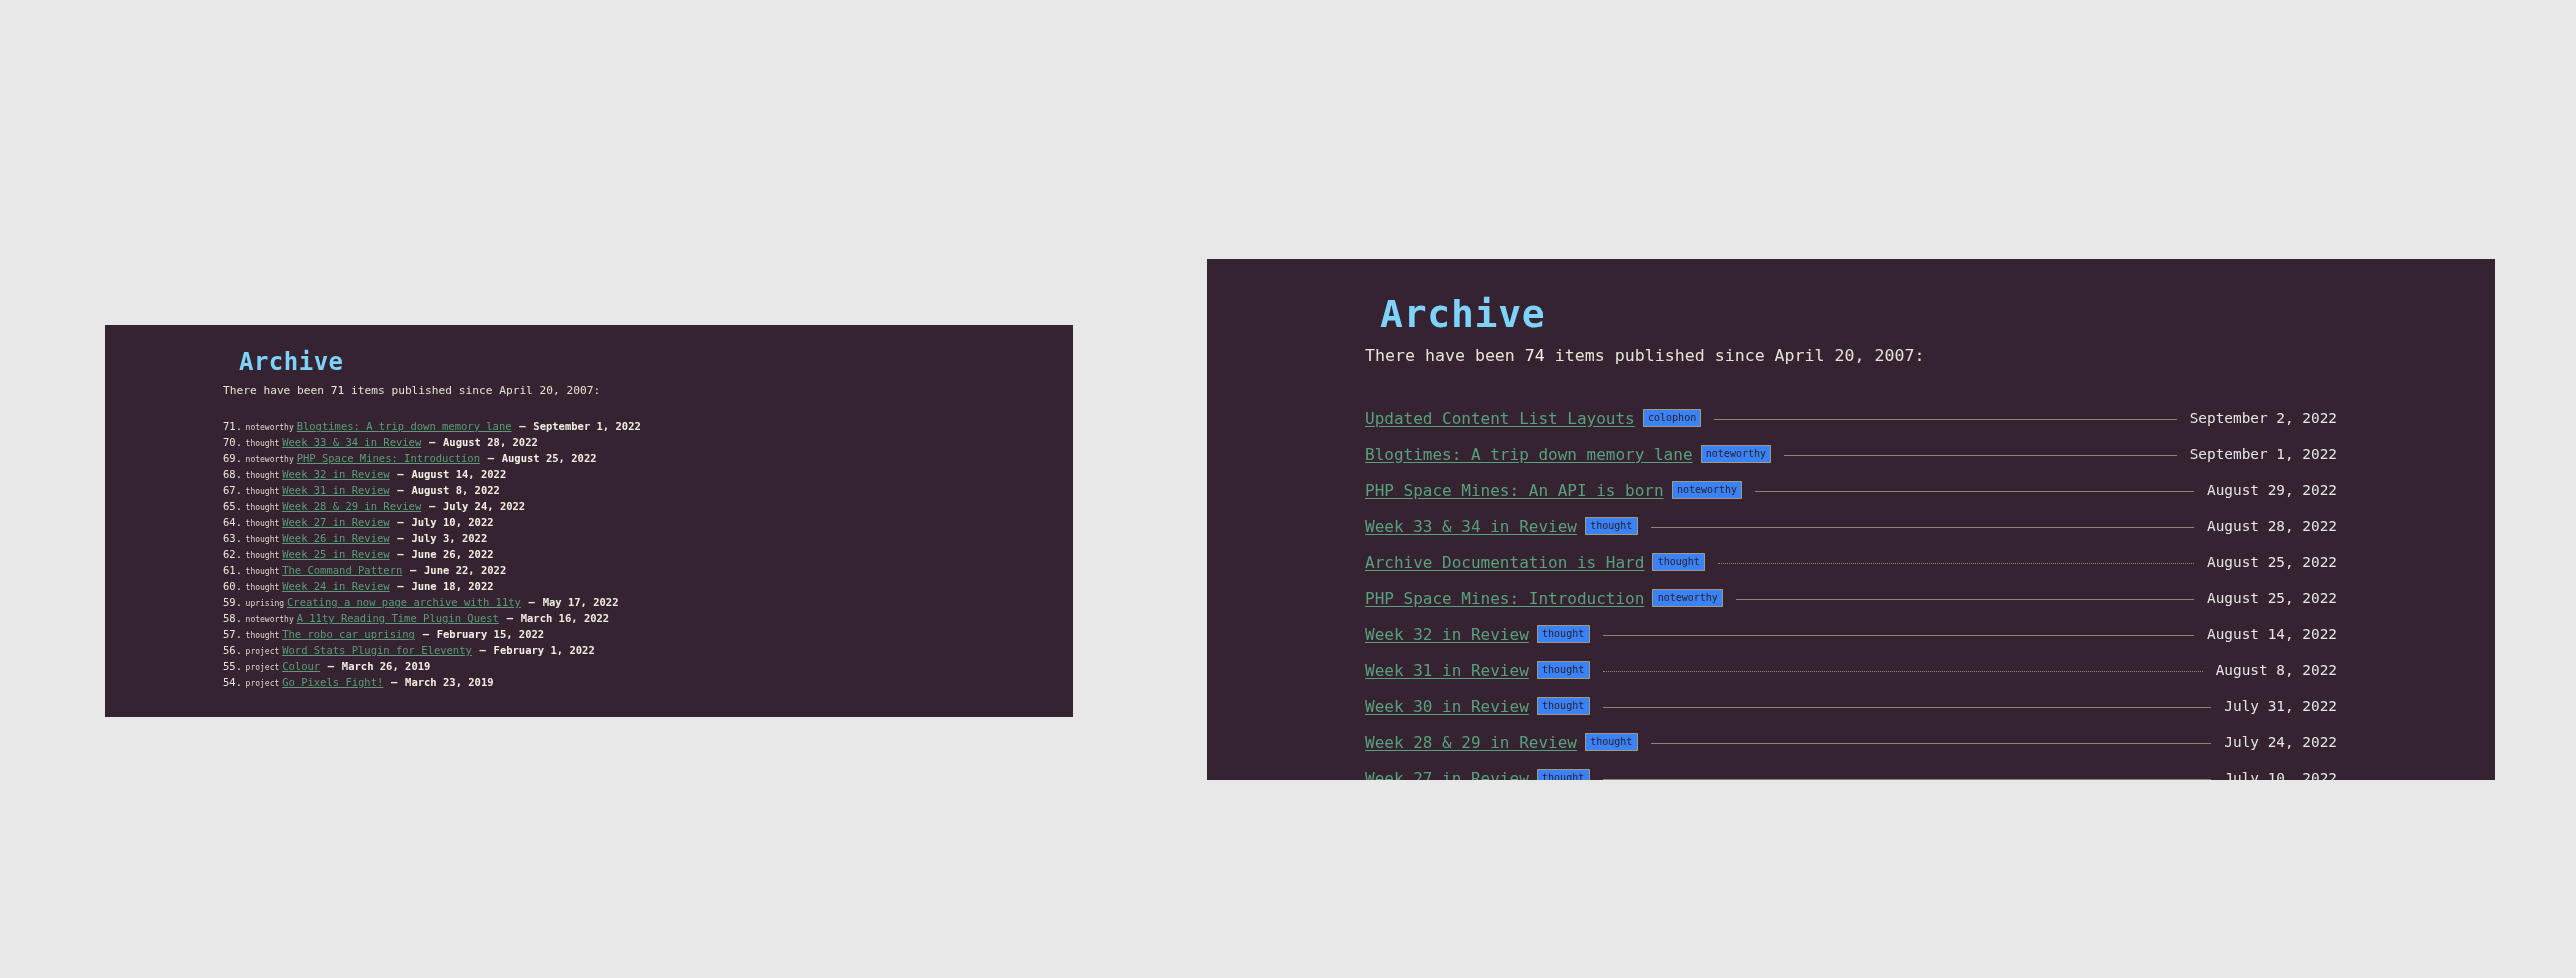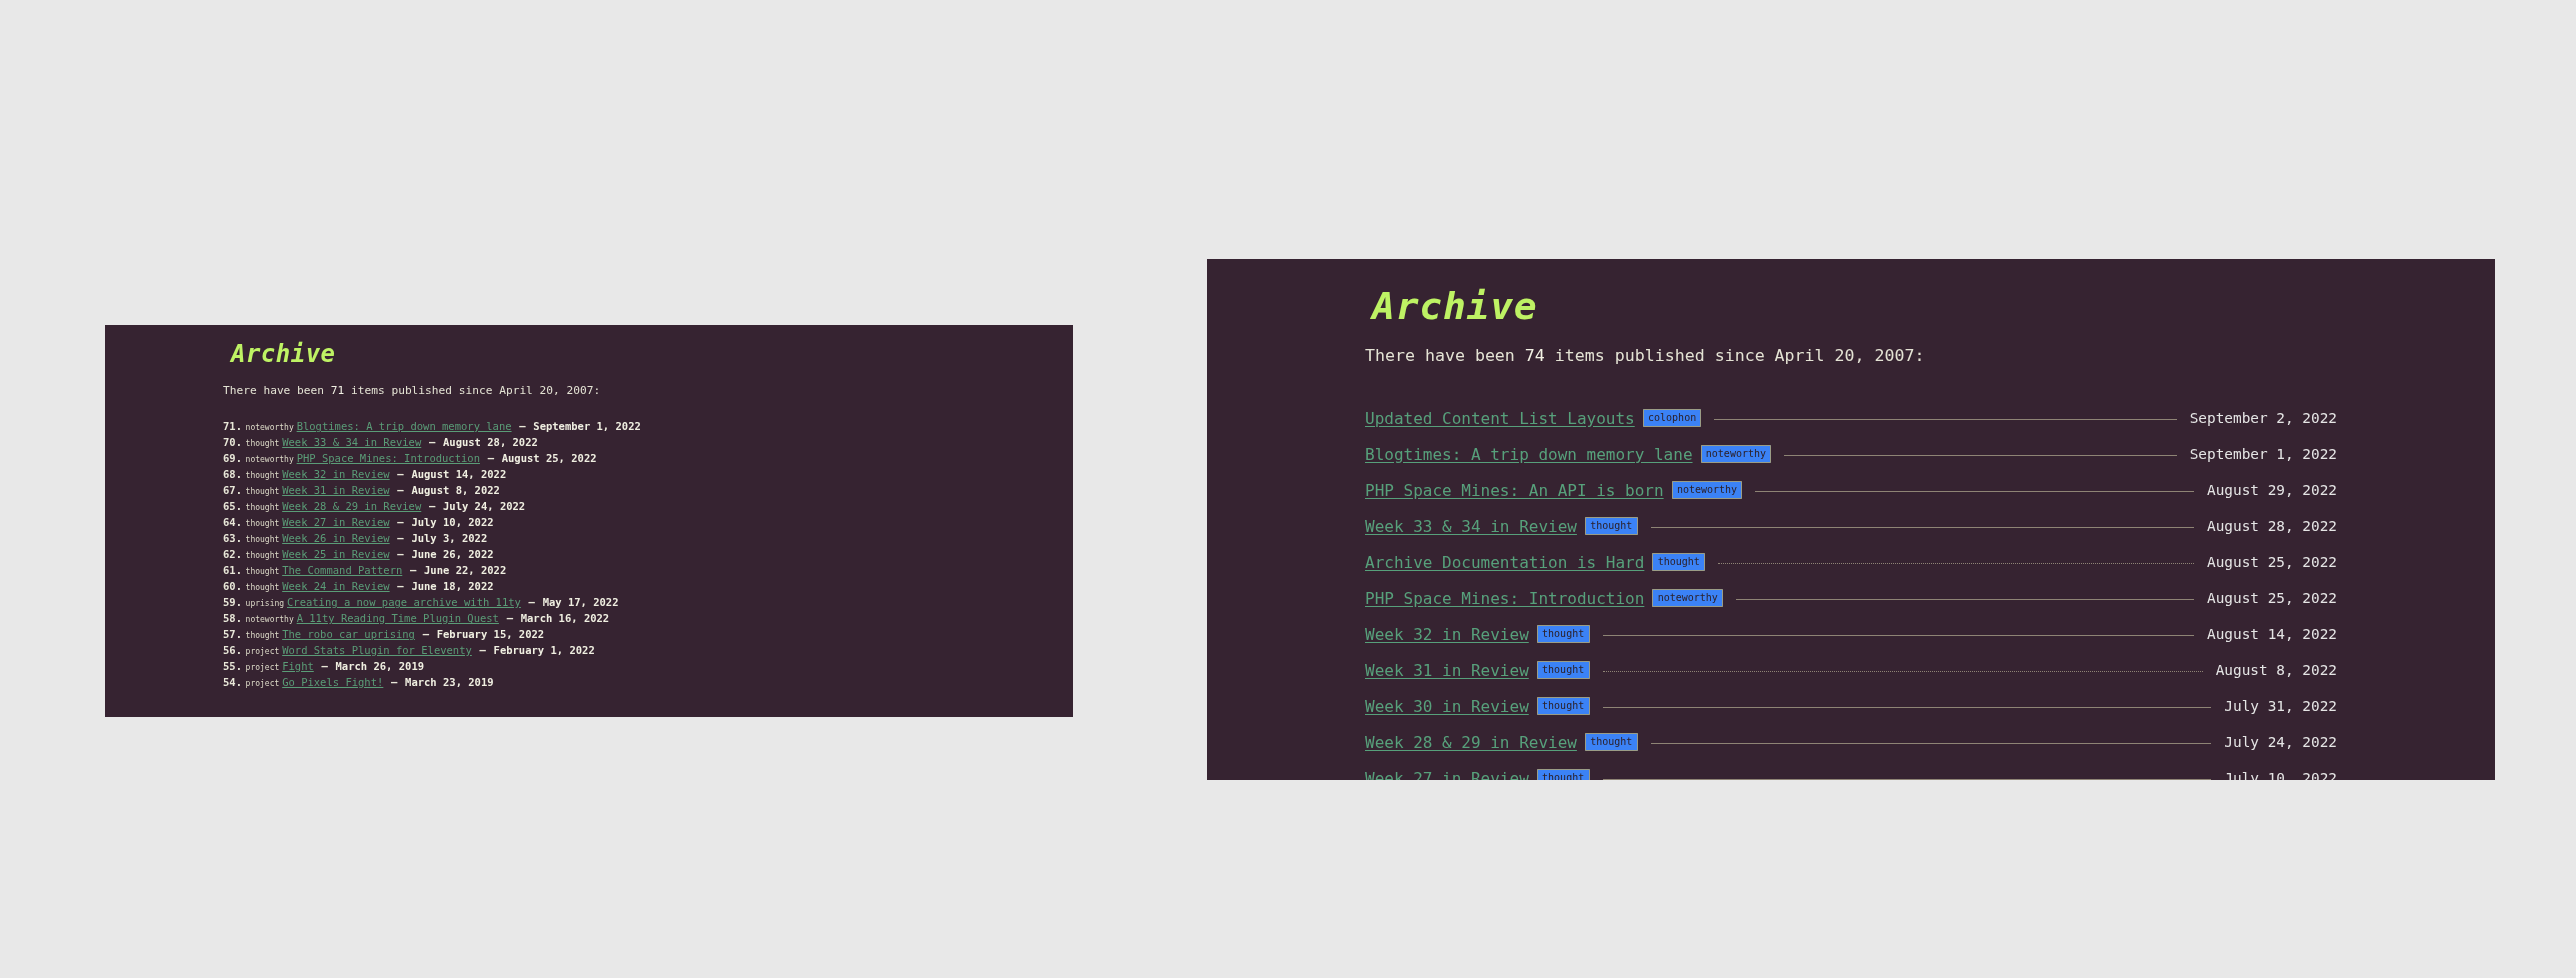--- a/index.html
+++ b/index.html
@@ -19,24 +19,23 @@
   .panel {
     position: absolute;
     background: #362331;
     box-sizing: border-box;
     overflow: hidden;
   }
 
   .panel-title {
     font-family: "DejaVu Sans Mono", "Liberation Mono", monospace;
     font-weight: bold;
-    color: #bef264;
+    color: #7dd3fc;
     letter-spacing: 0.02em;
-    margin: 8px;
-    font-style: italic;
+    margin: 16px;
   }
 
   .panel-intro {
     color: #e4e3d4;
     font-family: "DejaVu Sans Mono", "Liberation Mono", monospace;
     margin: 0;
     white-space: nowrap;
   }
   .panel-intro b { font-weight: normal; color: #f2f1e4; }
 
@@ -72,21 +71,21 @@
   }
   #panel-before .old-item {
     display: block;
     white-space: nowrap;
     line-height: 14px;
     font-size: 10.5px;
     color: #e8e7d8;
     font-family: "DejaVu Sans Mono", "Liberation Mono", monospace;
   }
   #panel-before .old-num {
-    font-weight: bold;
+    font-weight: normal;
     color: #e8e7d8;
     font-size: 10.5px;
   }
   #panel-before .old-cat {
     color: #dedcc9;
     font-size: 8px;
     font-weight: normal;
     padding-left: 3.6px;
     padding-right: 2.9px;
   }
@@ -201,21 +200,21 @@
       <li class="old-item"><span class="old-num">65.</span><span class="old-cat">thought</span><a href="#" class="old-link">Week 28 &amp; 29 in Review</a><span class="old-sep"> — </span><span class="old-date">July 24, 2022</span></li>
       <li class="old-item"><span class="old-num">64.</span><span class="old-cat">thought</span><a href="#" class="old-link">Week 27 in Review</a><span class="old-sep"> — </span><span class="old-date">July 10, 2022</span></li>
       <li class="old-item"><span class="old-num">63.</span><span class="old-cat">thought</span><a href="#" class="old-link">Week 26 in Review</a><span class="old-sep"> — </span><span class="old-date">July 3, 2022</span></li>
       <li class="old-item"><span class="old-num">62.</span><span class="old-cat">thought</span><a href="#" class="old-link">Week 25 in Review</a><span class="old-sep"> — </span><span class="old-date">June 26, 2022</span></li>
       <li class="old-item"><span class="old-num">61.</span><span class="old-cat">thought</span><a href="#" class="old-link">The Command Pattern</a><span class="old-sep"> — </span><span class="old-date">June 22, 2022</span></li>
       <li class="old-item"><span class="old-num">60.</span><span class="old-cat">thought</span><a href="#" class="old-link">Week 24 in Review</a><span class="old-sep"> — </span><span class="old-date">June 18, 2022</span></li>
       <li class="old-item"><span class="old-num">59.</span><span class="old-cat">uprising</span><a href="#" class="old-link">Creating a now page archive with 11ty</a><span class="old-sep"> — </span><span class="old-date">May 17, 2022</span></li>
       <li class="old-item"><span class="old-num">58.</span><span class="old-cat">noteworthy</span><a href="#" class="old-link">A 11ty Reading Time Plugin Quest</a><span class="old-sep"> — </span><span class="old-date">March 16, 2022</span></li>
       <li class="old-item"><span class="old-num">57.</span><span class="old-cat">thought</span><a href="#" class="old-link">The robo car uprising</a><span class="old-sep"> — </span><span class="old-date">February 15, 2022</span></li>
       <li class="old-item"><span class="old-num">56.</span><span class="old-cat">project</span><a href="#" class="old-link">Word Stats Plugin for Eleventy</a><span class="old-sep"> — </span><span class="old-date">February 1, 2022</span></li>
-      <li class="old-item"><span class="old-num">55.</span><span class="old-cat">project</span><a href="#" class="old-link">Fight</a><span class="old-sep"> — </span><span class="old-date">March 26, 2019</span></li>
+      <li class="old-item"><span class="old-num">55.</span><span class="old-cat">project</span><a href="#" class="old-link">Colour</a><span class="old-sep"> — </span><span class="old-date">March 26, 2019</span></li>
       <li class="old-item"><span class="old-num">54.</span><span class="old-cat">project</span><a href="#" class="old-link">Go Pixels Fight!</a><span class="old-sep"> — </span><span class="old-date">March 23, 2019</span></li>
     </ol>
 </section>
 
 <section class="panel" id="panel-after">
   <h1 class="panel-title">Archive</h1>
 
   <p class="panel-intro"><span>There have been </span><b>74</b><span> items published since April 20, 2007:</span></p>
 
   <ul class="new-list" id="after-list">

